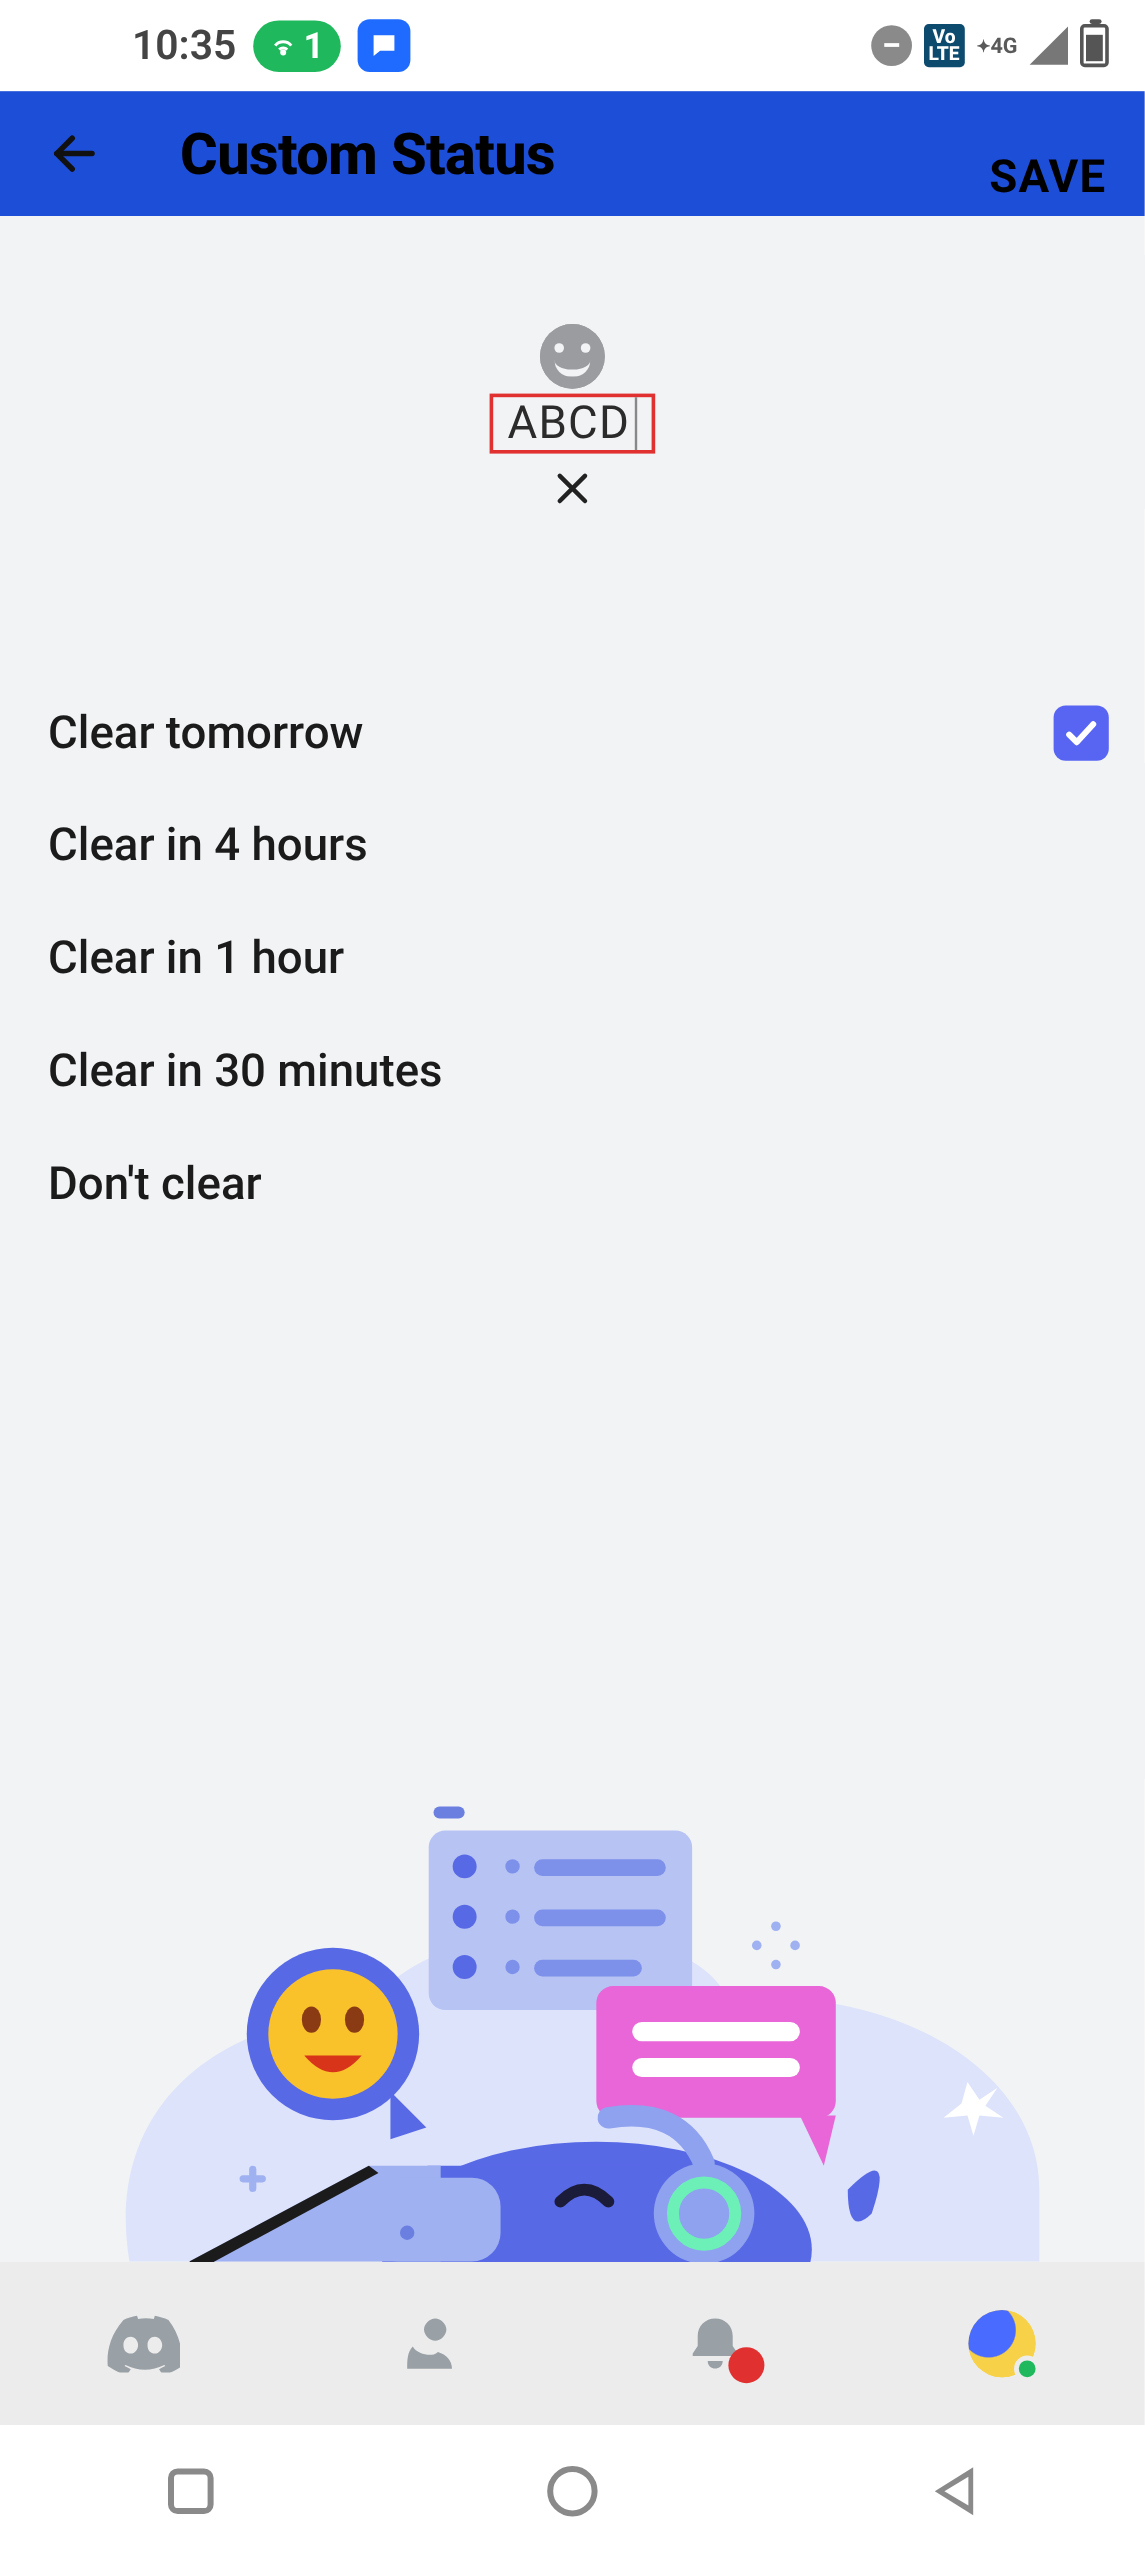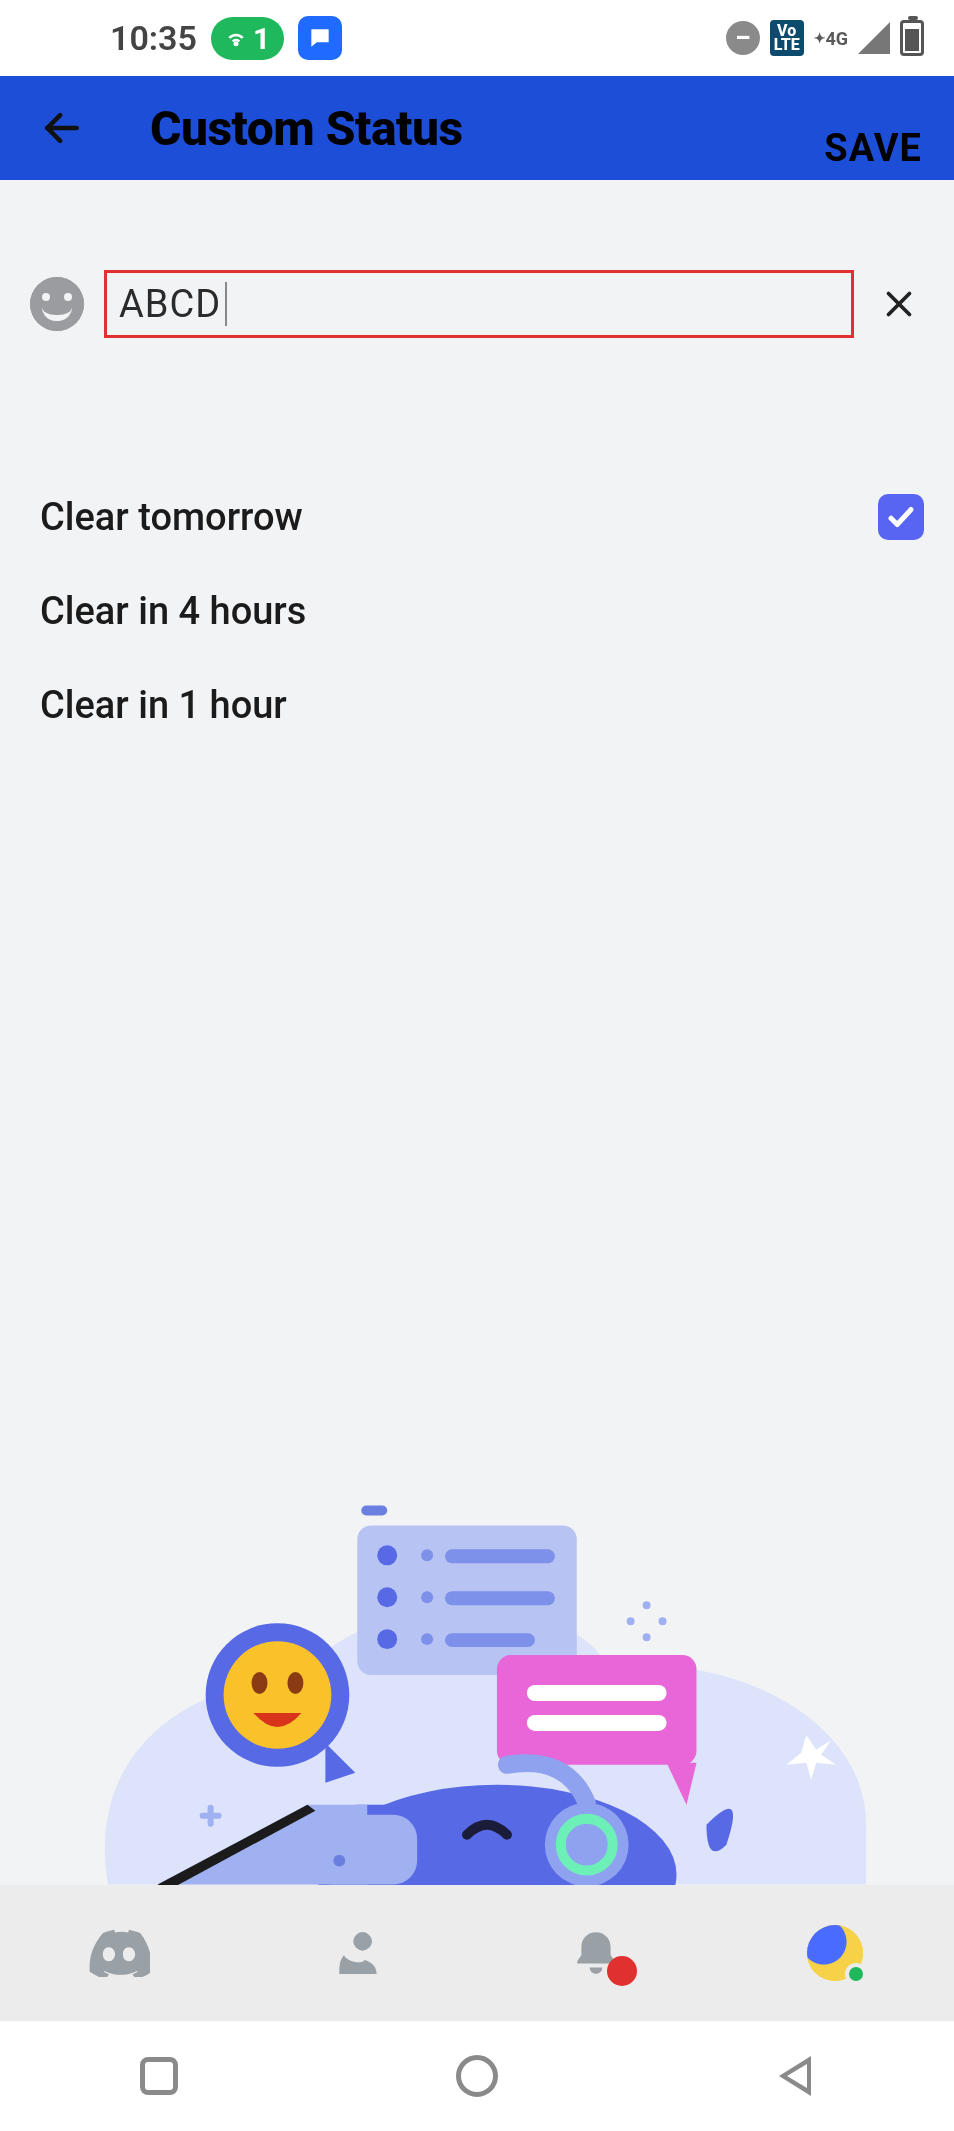--- a/index.html
+++ b/index.html
@@ -25,21 +25,21 @@
   .header { height: 104px; display: flex; align-items: center; padding: 0 32px; background: #1d4ed8; }
   .back-btn { width: 60px; height: 60px; display: flex; align-items: center; justify-content: center; }
   .title { flex: 0 0 auto; margin-left: 58px; font-size: 48px; font-weight: 800; letter-spacing: -0.5px; }
   .spacer { flex: 1; }
   .save { font-size: 38px; font-weight: 700; letter-spacing: 1px; margin-top: 40px; }
 
   
   .body-area { flex: 1; background: #f2f3f5; display: flex; flex-direction: column; }
 
   
-  .status-row { display: flex; align-items: center; padding: 90px 30px 12px 30px; gap: 20px; }
+  .status-row { display: flex; align-items: center; padding: 90px 30px 12px 30px; gap: 4px; flex-direction: column; }
   .emoji-btn { width: 54px; height: 54px; border-radius: 50%; background: #9a9c9f; display: flex; align-items: center; justify-content: center; position: relative; }
   .emoji-face { width: 100%; height: 100%; border-radius: 50%; background: #9a9c9f; position: relative; }
   .emoji-face::before, .emoji-face::after { content: ""; position: absolute; width: 8px; height: 8px; background: #f2f3f5; border-radius: 50%; top: 16px; }
   .emoji-face::before { left: 12px; }
   .emoji-face::after { right: 12px; }
   .emoji-mouth { position: absolute; bottom: 10px; left: 12px; right: 12px; height: 14px; border-bottom: 6px solid #f2f3f5; border-radius: 0 0 20px 20px; }
   .status-input-wrap { flex: 1; border: 3px solid #e03030; height: 68px; display: flex; align-items: center; padding: 0 12px; background: transparent; }
   .status-text { font-size: 38px; color: #2b2b2b; letter-spacing: 1px; }
   .cursor { display: inline-block; width: 2px; height: 44px; background: #888; margin-left: 4px; vertical-align: middle; }
   .clear-input { width: 50px; height: 50px; display: flex; align-items: center; justify-content: center; color: #2b2b2b; font-size: 44px; }
@@ -146,20 +146,26 @@
             <polyline points="4 13 9 18 20 6"></polyline>
           </svg>
       </span>
     </div>
     <div class="option">
       <span>Clear in 4 hours</span>
     </div>
     <div class="option">
       <span>Clear in 1 hour</span>
     </div>
+    <div class="option">
+      <span>Clear in 30 minutes</span>
+    </div>
+    <div class="option">
+      <span>Don't clear</span>
+    </div>
   </div>
 
   <div class="illust-wrap">
     <div class="illust">
       <svg viewBox="0 0 860 380" width="100%" height="100%">
 
         <path d="M60 380 C40 260 120 180 260 170 C300 90 520 80 560 160 C700 150 820 220 820 320 L820 380 Z" fill="#dde3fb"></path>
 
         <rect x="310" y="20" width="220" height="150" rx="14" fill="#b6c3f3"></rect>
         <circle cx="340" cy="50" r="10" fill="#5869e6"></circle>

